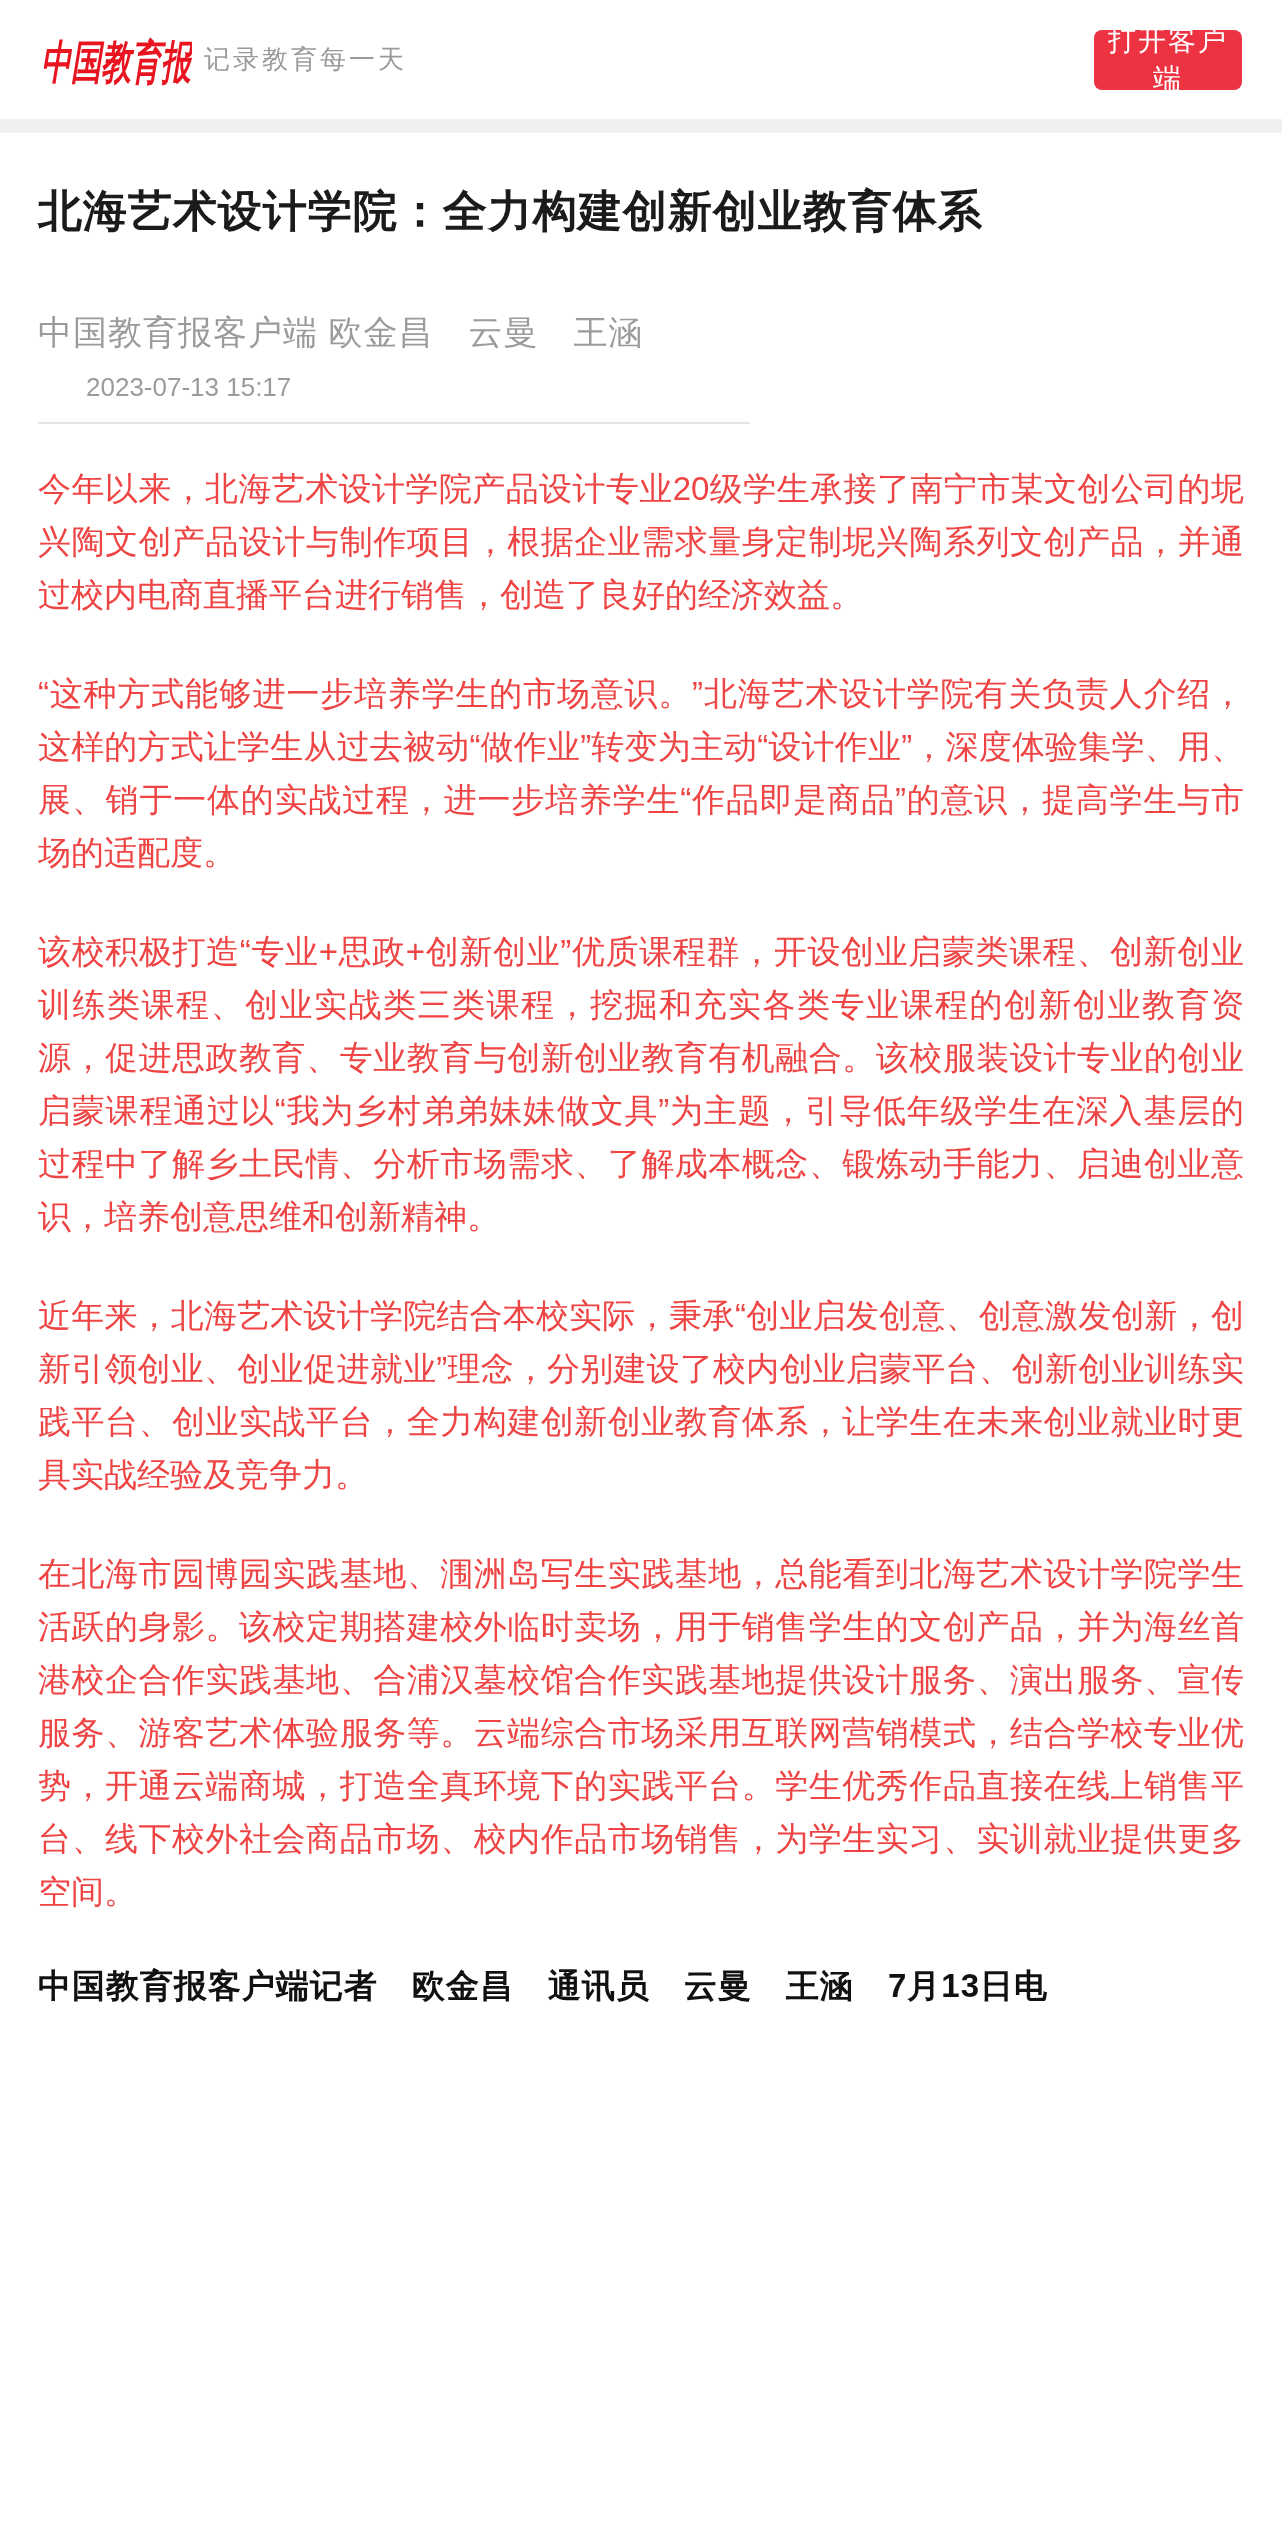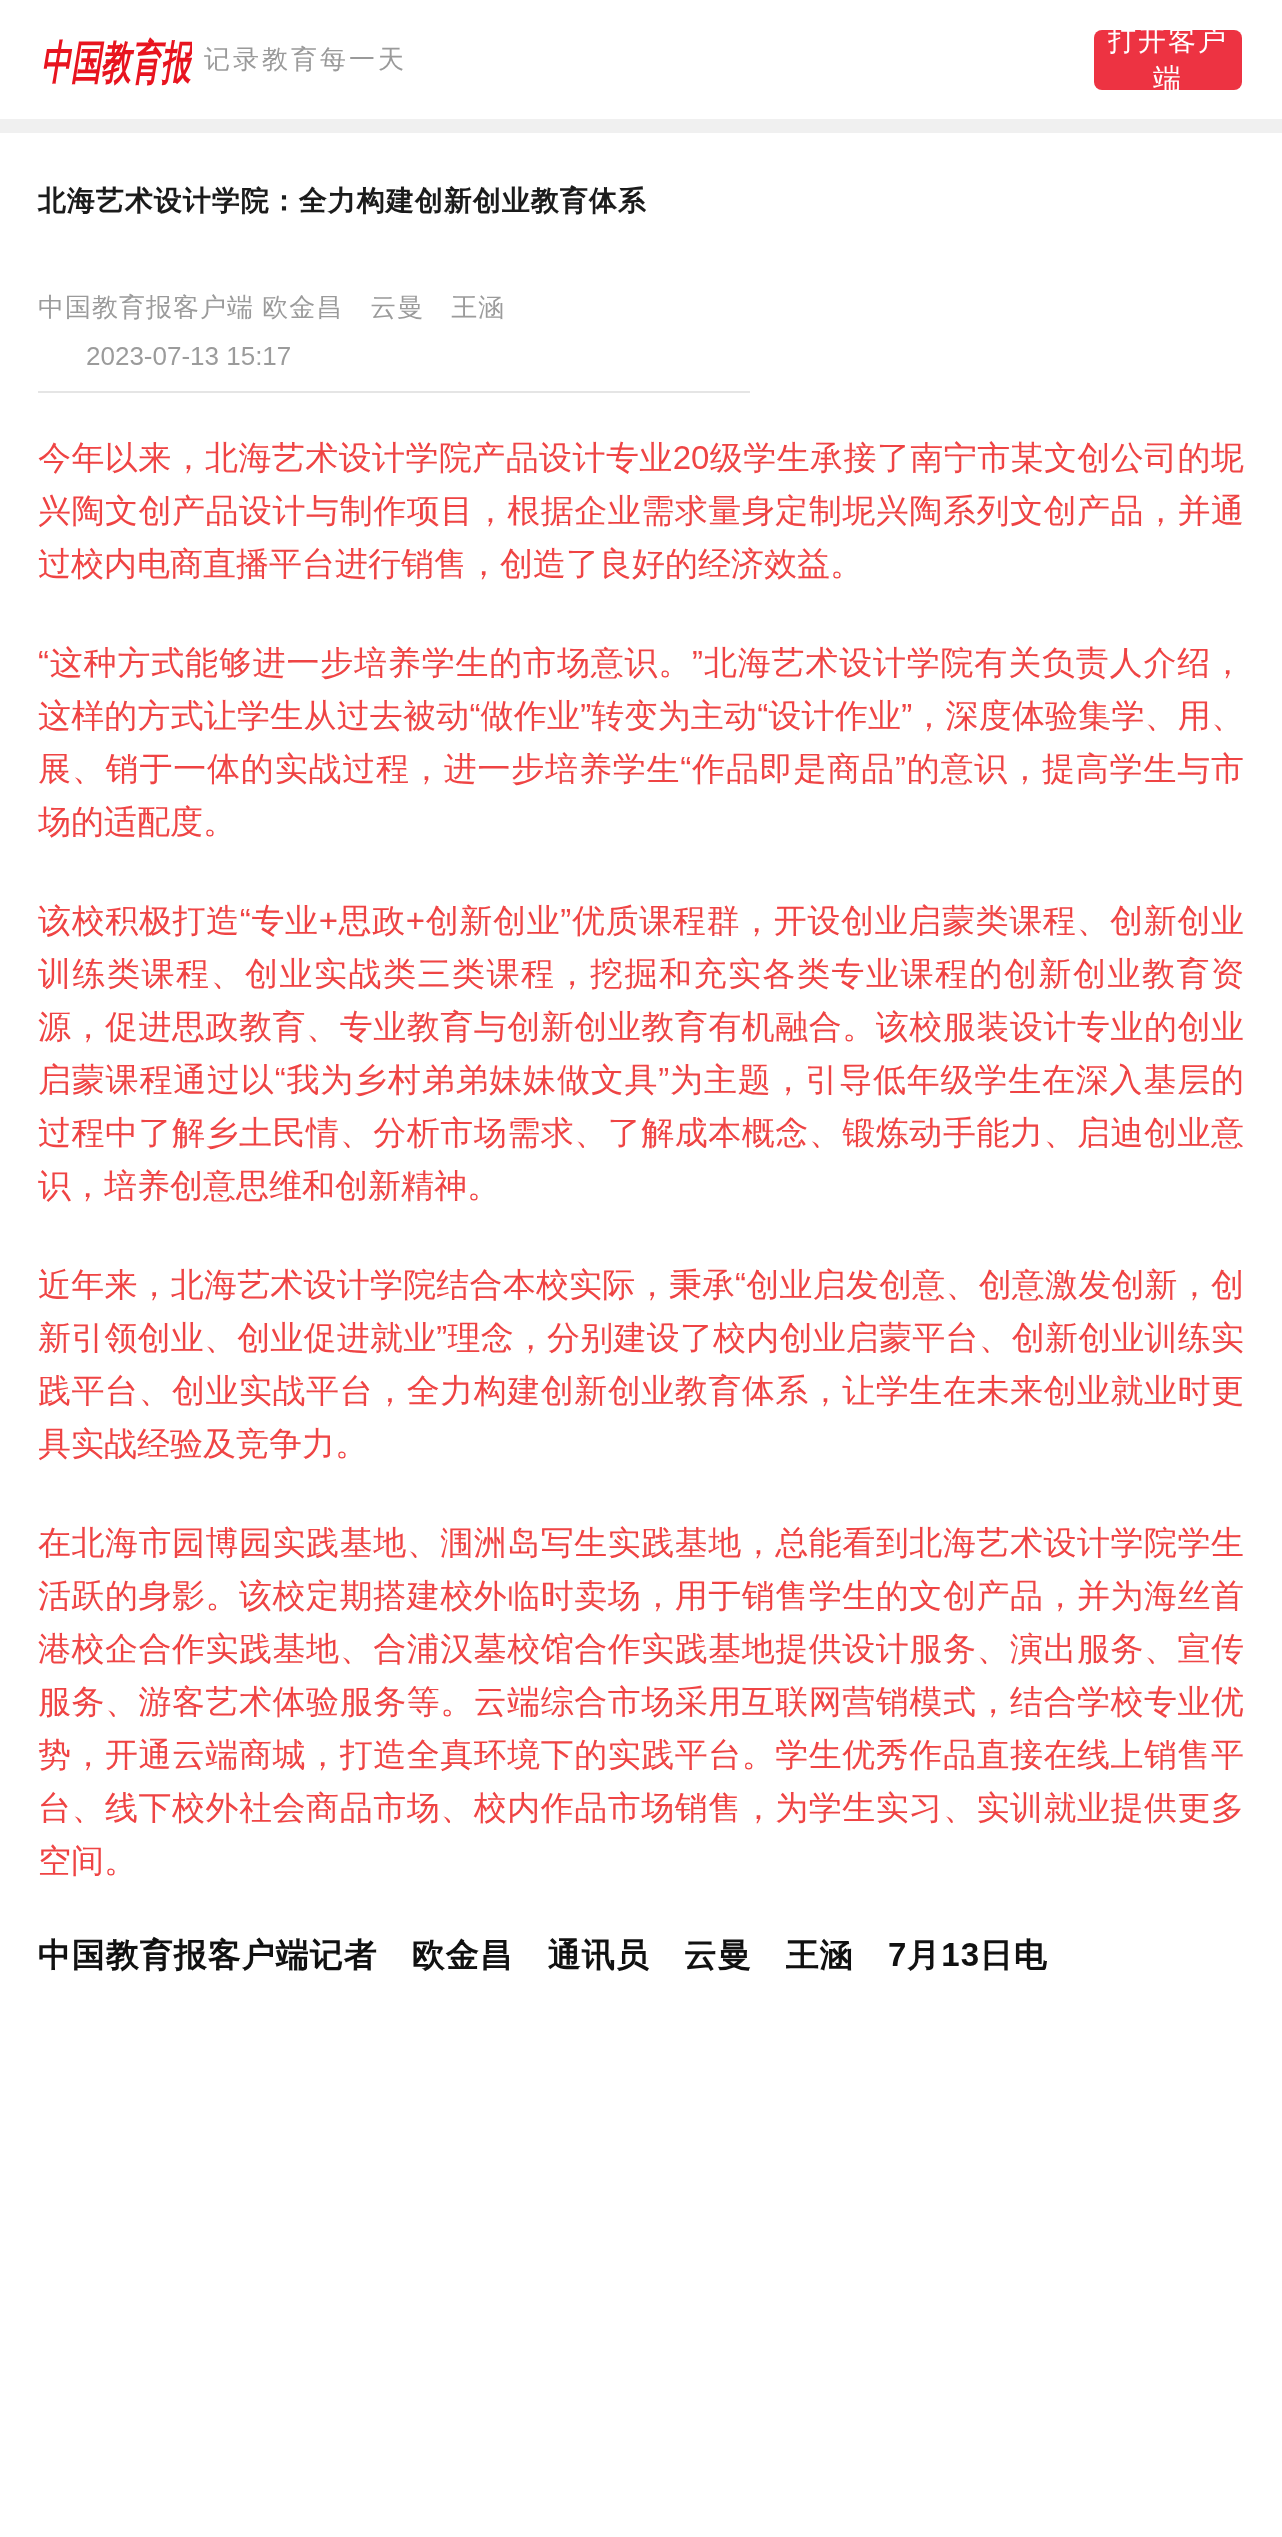--- a/index.html
+++ b/index.html
@@ -10,22 +10,22 @@
   .header{height:119px;display:flex;align-items:center;padding:0 40px;box-sizing:border-box;background:#fff;}
   .logo{display:flex;align-items:center;cursor:pointer;}
   .tagline{font-size:26px;color:#9a9a9a;margin-left:12px;letter-spacing:3px;white-space:nowrap;}
   .open-app{margin-left:auto;width:148px;height:60px;background:#ed3342;color:#ffffff;
             font-size:28px;border:none;border-radius:8px;display:flex;align-items:center;
             justify-content:center;cursor:pointer;font-family:inherit;letter-spacing:2px;}
   .band{height:14px;background:#f0f0f0;}
 
   
   .article{padding:0 38px;box-sizing:border-box;}
-  .title{font-size:28px;font-weight:700;color:#1b1b1b;margin:50px 0 0 0;line-height:1.25;letter-spacing:1px;}
-  .byline{margin-top:72px;font-size:26px;color:#9b9b9b;letter-spacing:1px;}
+  .title{font-size:44px;font-weight:700;color:#1b1b1b;margin:50px 0 0 0;line-height:1.25;letter-spacing:1px;}
+  .byline{margin-top:72px;font-size:34px;color:#9b9b9b;letter-spacing:1px;}
   .date{margin-top:16px;font-size:26px;color:#9b9b9b;margin-left:48px;}
   .divider{margin-top:19px;width:712px;height:2px;background:#e5e5e5;}
   .body p{font-size:33px;line-height:53px;margin:46px 0 0 0;text-align:justify;color:#ef4444;}
   .body p:first-child{margin-top:38px;}
   .footer-line{margin-top:46px;font-size:33px;font-weight:700;color:#111;letter-spacing:1px;}
 
   .logo-svg text{font-family:"Liberation Serif","DejaVu Serif",serif;font-style:italic;font-weight:bold;}
 </style>
 </head>
 <body>

